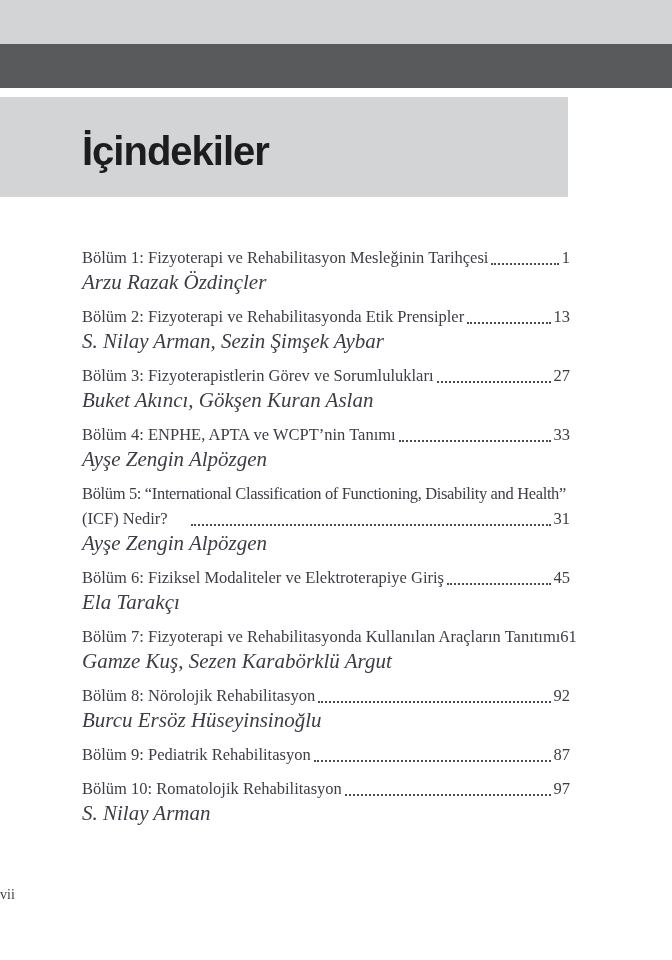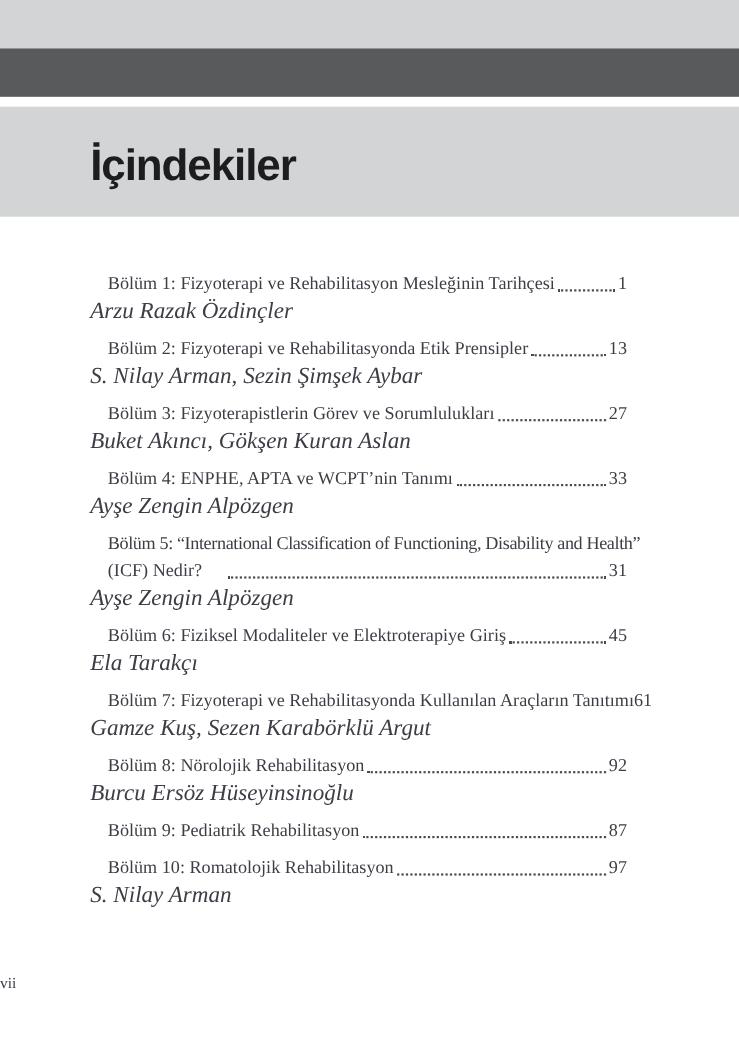--- a/index.html
+++ b/index.html
@@ -24,21 +24,21 @@
     width: 672px; height: 44px;
     background: var(--band-light);
   }
   .band-dark {
     position: absolute; top: 44px; left: 0;
     width: 672px; height: 44px;
     background: var(--band-dark);
   }
   .title-band {
     position: absolute; top: 97px; left: 0;
-    width: 672px; height: 100px;
+    width: 568px; height: 100px;
     background: var(--band-light);
     padding: 33px 0 0 82px;
   }
   .page-title {
     margin: 0;
     font-family: "Liberation Sans", sans-serif;
     font-weight: bold;
     font-size: 40px;
     line-height: 42px;
     letter-spacing: -1px;
@@ -47,21 +47,20 @@
   .toc {
     position: absolute; top: 245px; left: 82px;
     width: 516px;
   }
   .entry { margin-bottom: 9px; }
   .line {
     display: flex;
     align-items: stretch;
     font-size: 16.5px;
     line-height: 25px;
-    margin-left: 16px;
   }
   .line.dotted { padding-right: 28px; }
   .line .t { white-space: nowrap; }
   .line.long .t { letter-spacing: -0.35px; }
   .gap { width: 20px; flex: 0 0 20px; }
   .leader {
     flex: 1 1 auto;
     min-width: 8px;
     align-self: flex-end;
     border-bottom: 2px dotted var(--dots);

